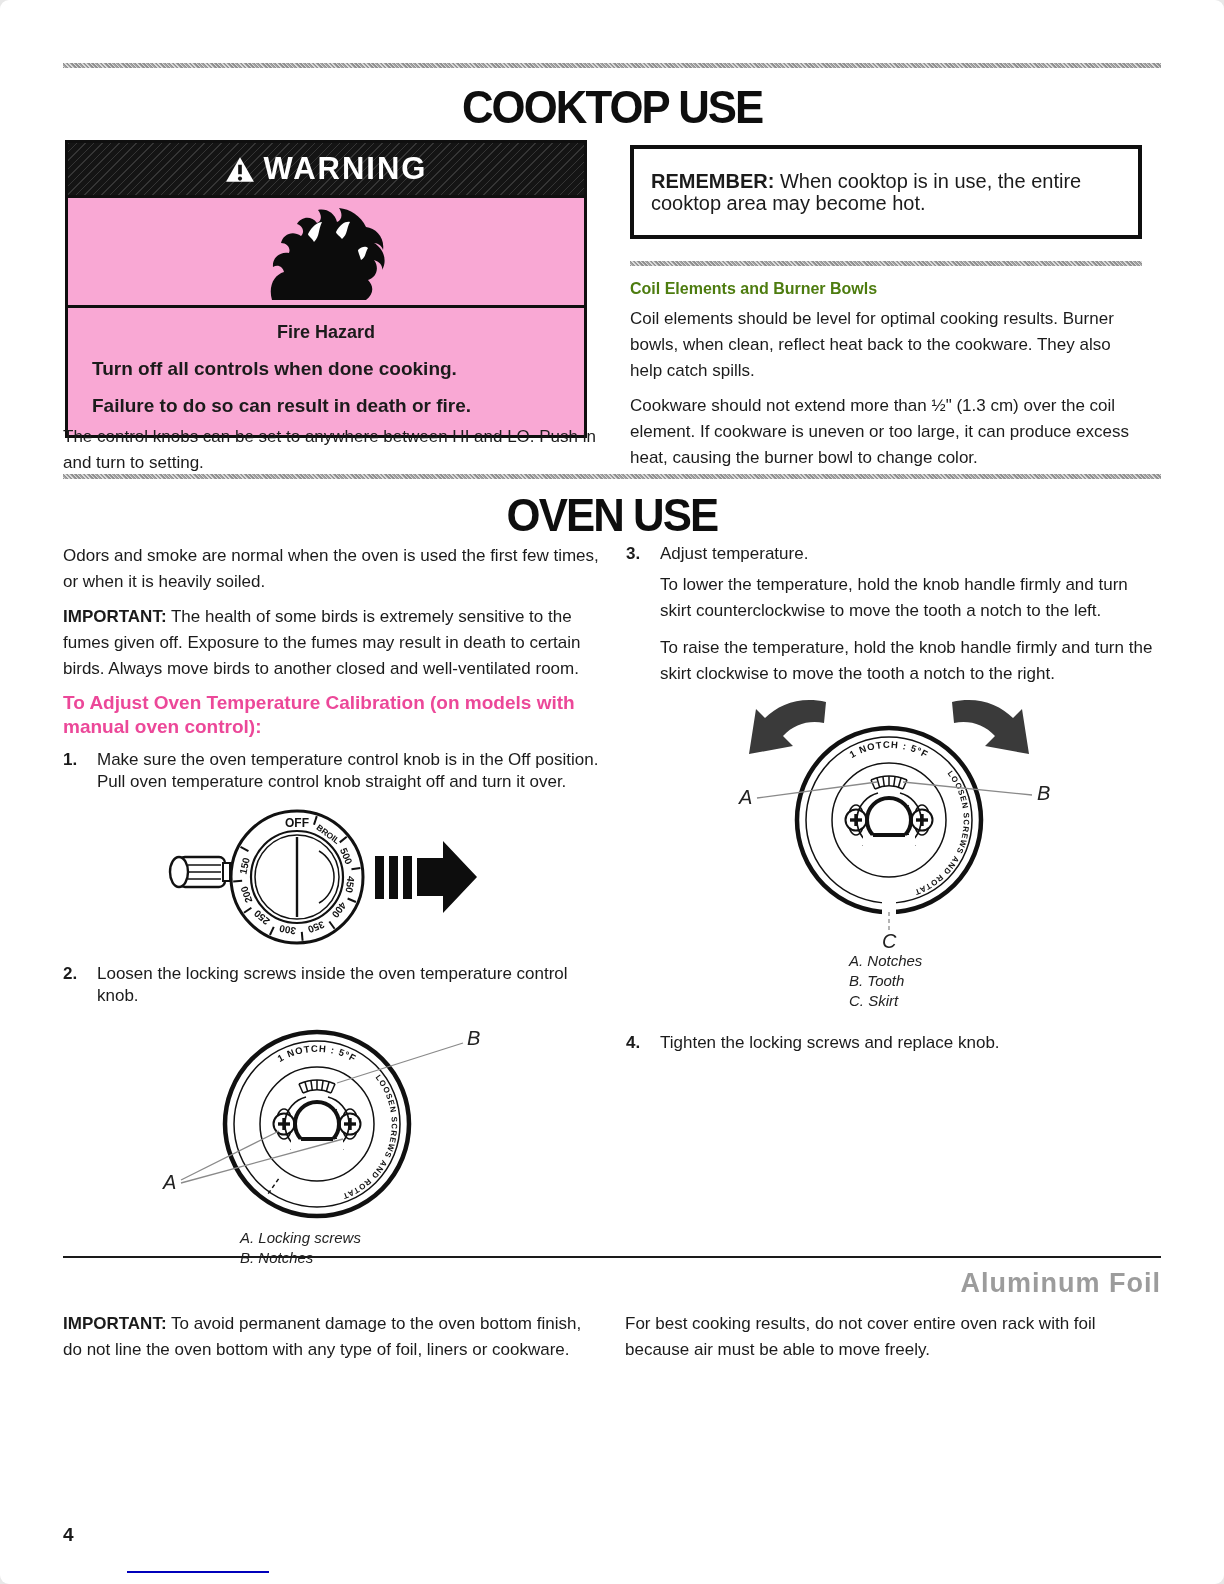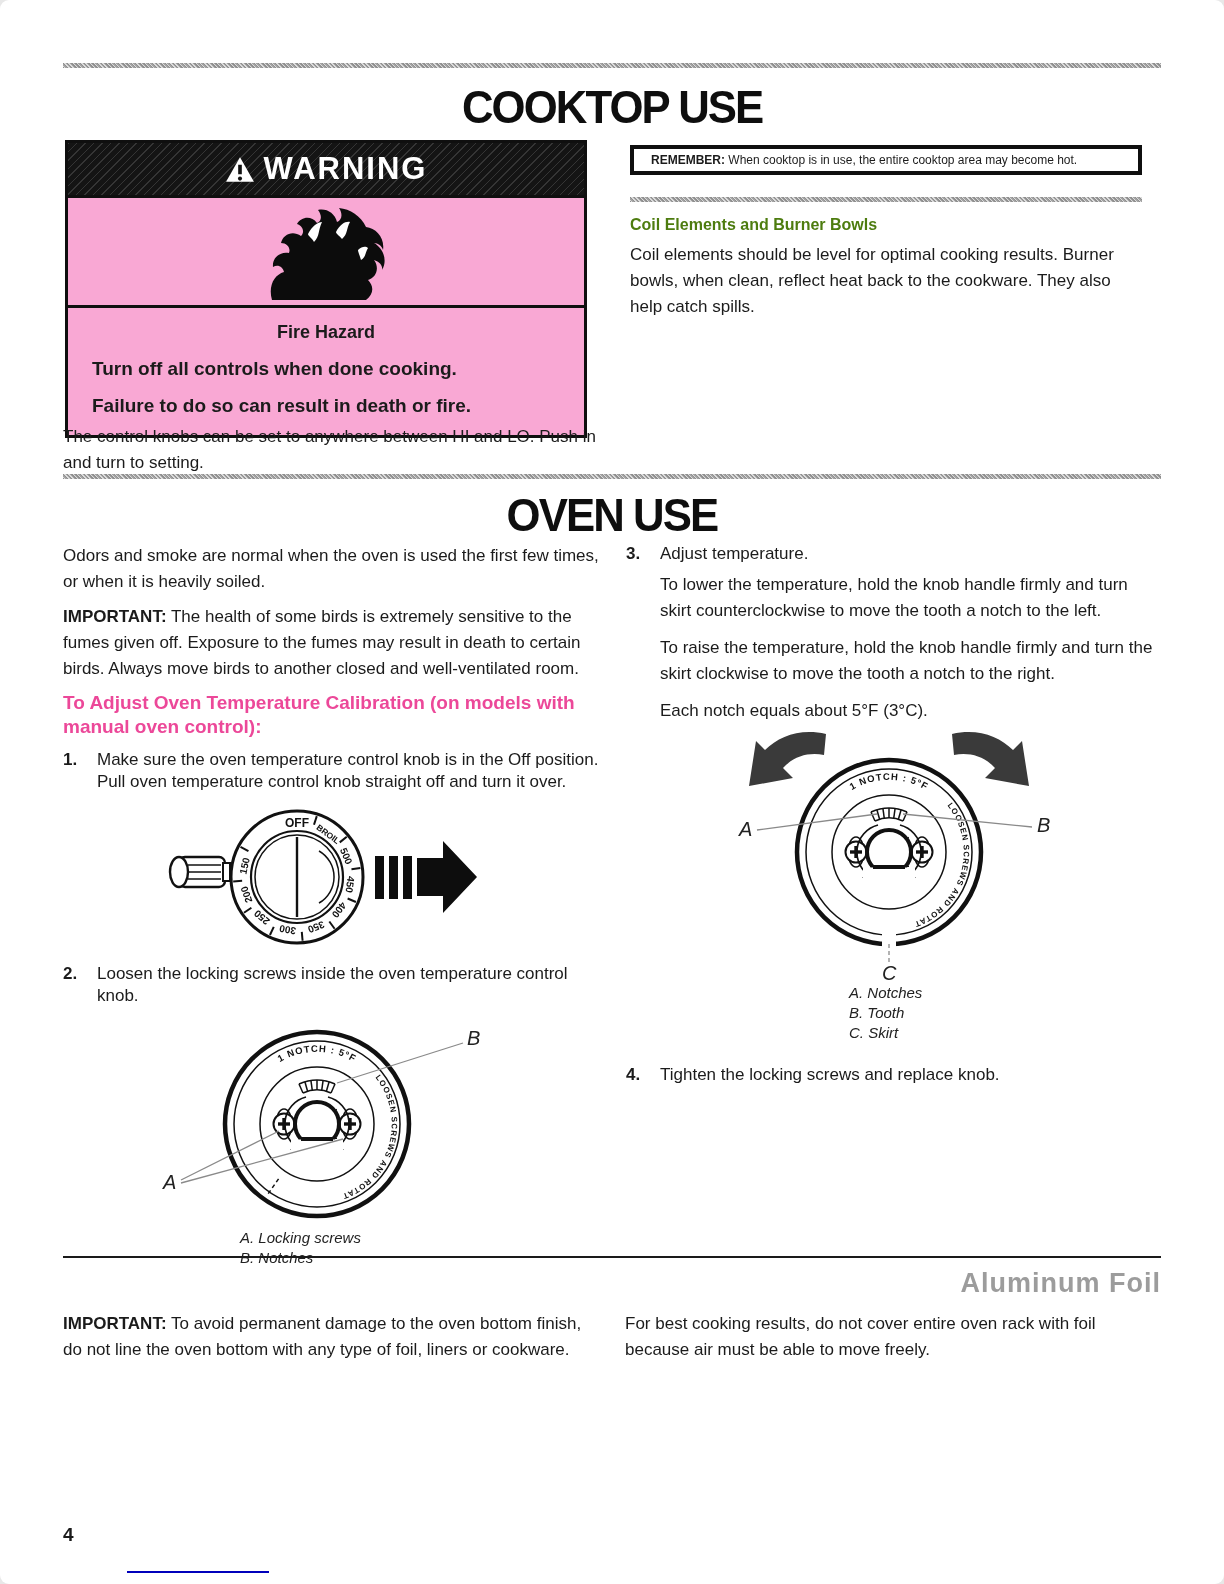--- a/index.html
+++ b/index.html
@@ -21,21 +21,21 @@
   
   .warnbox{border:3px solid #0f0f0f;background:#f9a8d4;}
   .warnhead{height:52px;background-color:#141414;
             background-image:repeating-linear-gradient(135deg,rgba(255,255,255,.14) 0 1px,transparent 1px 6px);
             color:#fff;display:flex;align-items:center;justify-content:center;gap:9px;
             font-size:31px;font-weight:bold;letter-spacing:2px;border-bottom:3px solid #0f0f0f;}
   .flamearea{height:104px;display:flex;align-items:flex-end;justify-content:center;border-bottom:3px solid #0f0f0f;padding-bottom:3px;}
   .warnbody{padding:8px 24px 10px;}
   .firehazard{text-align:center;font-weight:bold;font-size:18px;margin:6px 0 15px;}
   .warnline{font-weight:bold;font-size:19px;margin:0 0 15px;}
-  .rememberbox{border:4px solid #0f0f0f;padding:0 17px;font-size:12px;line-height:22px;}
+  .rememberbox{border:4px solid #0f0f0f;padding:21px 17px;font-size:20px;line-height:22px;}
   
   svg.diag{display:block;}
   .dtext{font-family:"Liberation Sans",sans-serif;fill:#111;}
   .leader{stroke:#8a8a8a;stroke-width:1.3;fill:none;}
   .caption{font-style:italic;font-size:15px;fill:#222;}
   .biglabel{font-style:italic;font-size:20px;fill:#222;}
   .foilhead{text-align:right;margin:10px 0 12px;font-size:27px;font-weight:bold;letter-spacing:1px;color:#9c9c9c;}
   .twocol{display:flex;gap:26px;}
   .twocol>div{flex:1;}
   .pagenum{font-size:19px;font-weight:bold;}
@@ -98,20 +98,21 @@
   </div>
 
   <div class="abs" style="left:630px;top:145px;width:512px;">
     <div class="rememberbox">
       <span class="blabel">REMEMBER:</span>
       <span>When cooktop is in use, the entire cooktop area may become hot.</span>
     </div>
     <div class="hatch" style="margin-top:22px;"></div>
     <h2 class="subhead">Coil Elements and Burner Bowls</h2>
     <p class="body">Coil elements should be level for optimal cooking results. Burner bowls, when clean, reflect heat back to the cookware. They also help catch spills.</p>
+    <p class="body">Cookware should not extend more than ½" (1.3 cm) over the coil element. If cookware is uneven or too large, it can produce excess heat, causing the burner bowl to change color.</p>
   </div>
 
   <div class="abs hatch" style="left:63px;top:474px;width:1098px;"></div>
 
   <div class="abs" style="left:0;right:0;top:488px;">
     <h1 class="title"><span>OVEN USE</span></h1>
   </div>
 
   <div class="abs" style="left:63px;top:543px;width:540px;">
     <p class="body">Odors and smoke are normal when the oven is used the first few times, or when it is heavily soiled.</p>
@@ -279,21 +280,20 @@
   </div>
 
   <div class="abs" style="left:626px;top:543px;width:536px;">
     <div class="step" style="margin-bottom:0;">
       <span class="num">3.</span>
       <span class="stepbody">Adjust temperature.</span>
     </div>
     <div style="margin-left:34px;">
       <p class="body" style="margin-top:7px;margin-bottom:11px;">To lower the temperature, hold the knob handle firmly and turn skirt counterclockwise to move the tooth a notch to the left.</p>
       <p class="body" style="margin-bottom:11px;">To raise the temperature, hold the knob handle firmly and turn the skirt clockwise to move the tooth a notch to the right.</p>
-      <p class="body" style="margin-bottom:6px;">Each notch equals about 5°F (3°C).</p>
     </div>
 
     <svg class="diag" width="340" height="320" viewBox="0 0 340 320" style="margin:2px 0 0 105px;">
       <defs>
         <path id="d3top" d="M 107 71 A 72 72 0 0 1 209 71"></path>
         <path id="d3side" d="M 215 74 A 74 74 0 0 1 183 192"></path>
         <marker id="ah3" markerWidth="8" markerHeight="8" refX="5" refY="3" orient="auto">
           <path d="M0,0 L7,3 L0,6 Z" fill="#111"></path>
         </marker>
       </defs>

